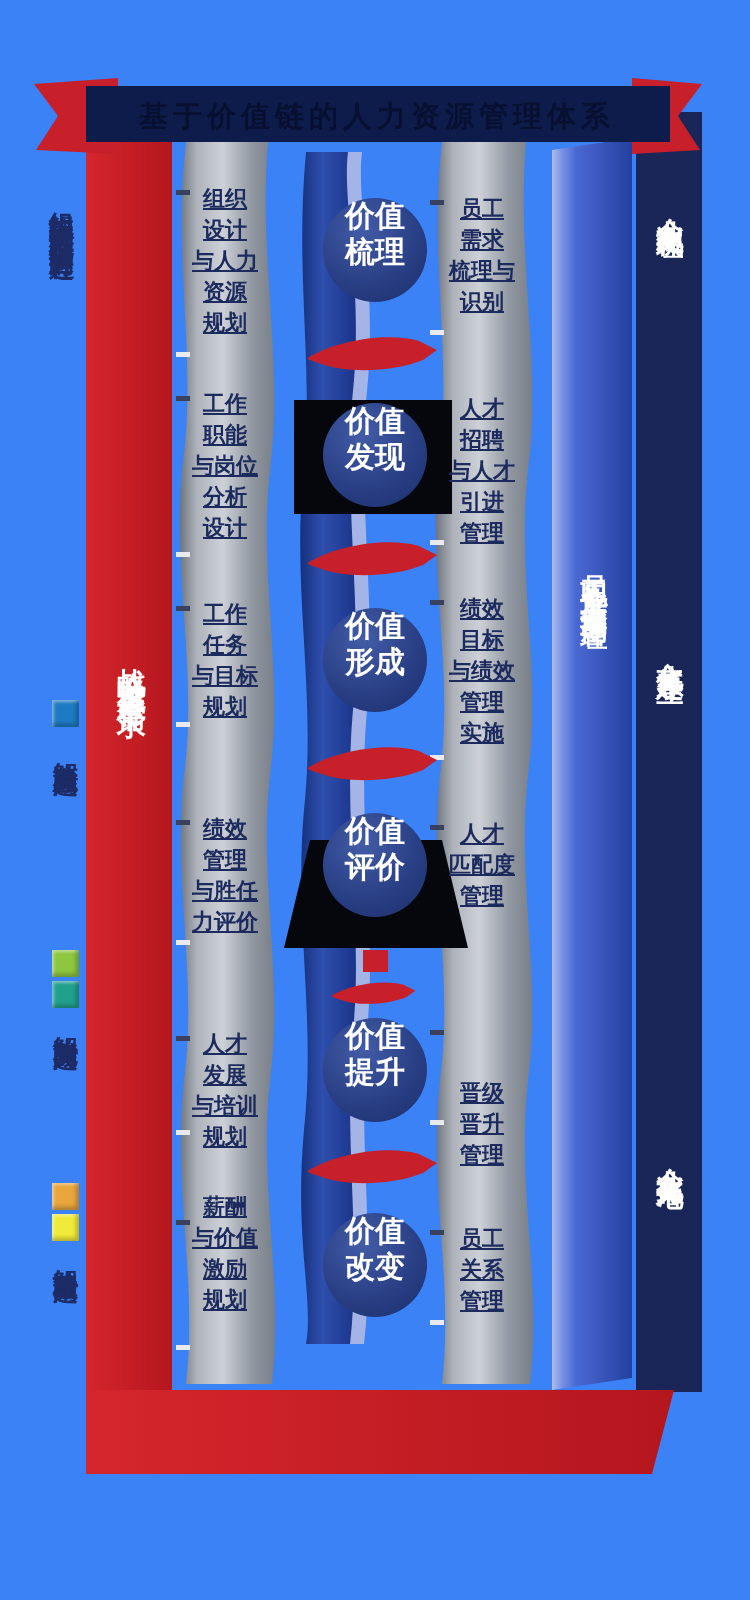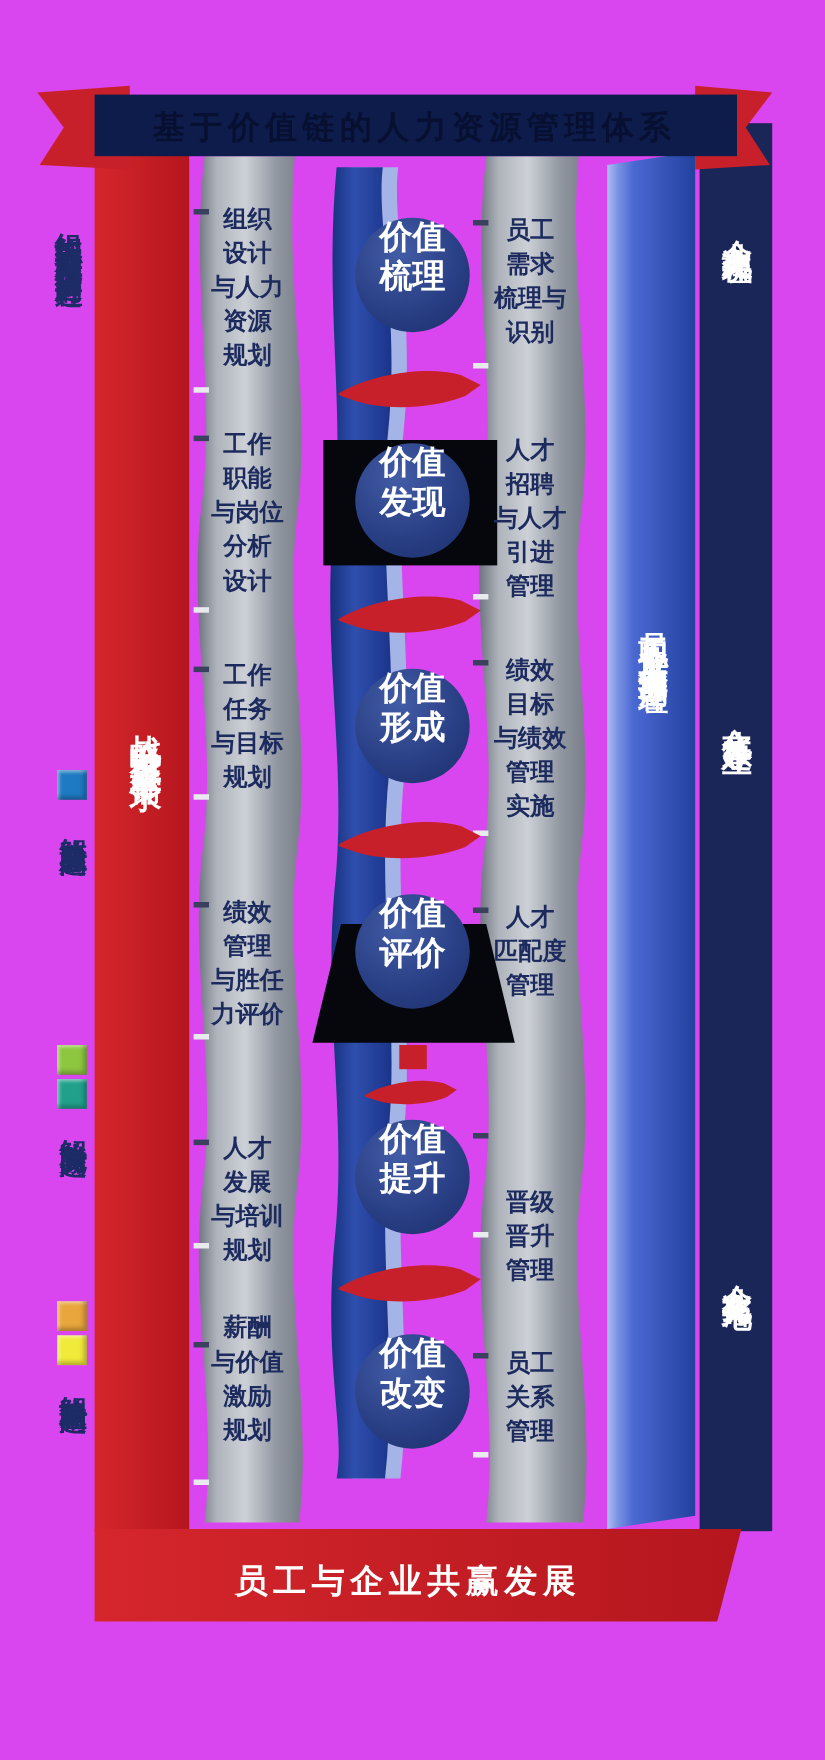--- a/index.html
+++ b/index.html
@@ -1,21 +1,21 @@
 <!DOCTYPE html>
 <html><head>
 <meta charset="utf-8">
 <style>
   html, body { margin: 0; padding: 0; background: #ffffff; }
   .canvas {
     position: relative;
     width: 750px;
     height: 1600px;
     overflow: hidden;
-    background: #d946ef;
+    background: #3b82f6;
     font-family: "Liberation Sans", sans-serif;
   }
   .layer { position: absolute; left: 0; top: 0; }
   .abs { position: absolute; }
   .vtext {
     writing-mode: vertical-rl;
     text-orientation: upright;
   }
   .wrap { white-space: pre-line; }
 
@@ -39,21 +39,21 @@
     font-size: 25px; font-weight: bold; letter-spacing: 2px;
     color: #1d2b66;
   }
   .strategy-label {
     left: 112px; top: 644px;
     font-size: 29px; font-weight: bold; letter-spacing: 6px;
     color: #ffffff;
   }
   .band-item {
     font-size: 22px; font-weight: bold; line-height: 31px;
-    text-align: center; color: #1c2a5e;
+    text-align: center; color: #1c2a5e; text-decoration: underline;
   }
   .hr-item { left: 181px; width: 88px; }
   .emp-item { left: 436px; width: 92px; }
   .value-circle {
     left: 323px; width: 104px; height: 104px; border-radius: 50%;
     background: radial-gradient(circle at 38% 30%, #425ca6 0%, #2a4086 55%, #1b2e6a 100%);
     display: flex; align-items: flex-start; justify-content: center;
   }
   .circle-label {
     color: #ffffff; font-size: 30px; font-weight: bold;
@@ -295,15 +295,14 @@
   <div class="abs band-item wrap emp-item" style="top:1223px">员工
 关系
 管理</div>
 
   <div class="abs vtext career-label">员工职业发展与生命周期管理</div>
 
   <div class="abs vtext culture-item" style="top:196px">企业文化梳理</div>
   <div class="abs vtext culture-item" style="top:640px">文化体系建立</div>
   <div class="abs vtext culture-item" style="top:1146px">企业文化落地</div>
 
-  <div class="abs bottom-label">员工与企业共赢发展</div>
 
 </div>
 
 </body></html>

